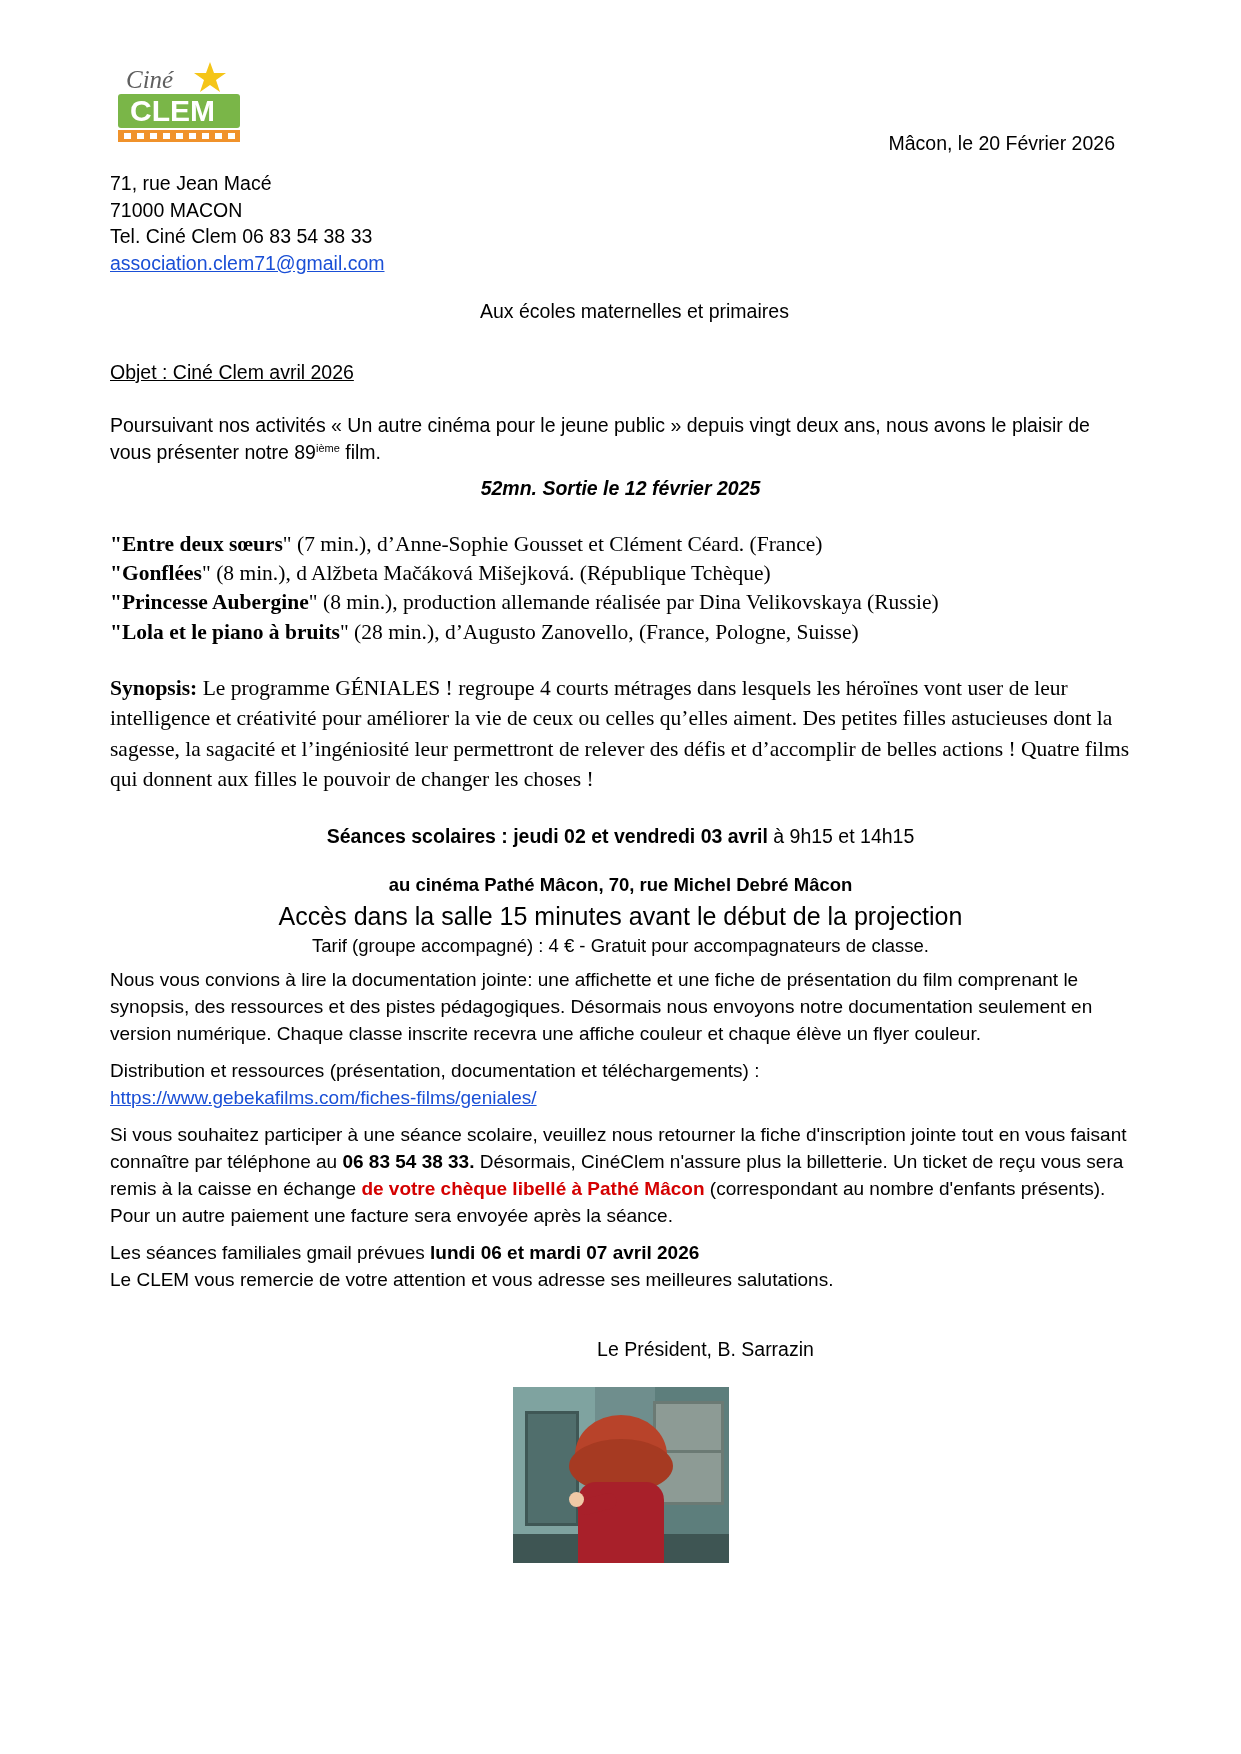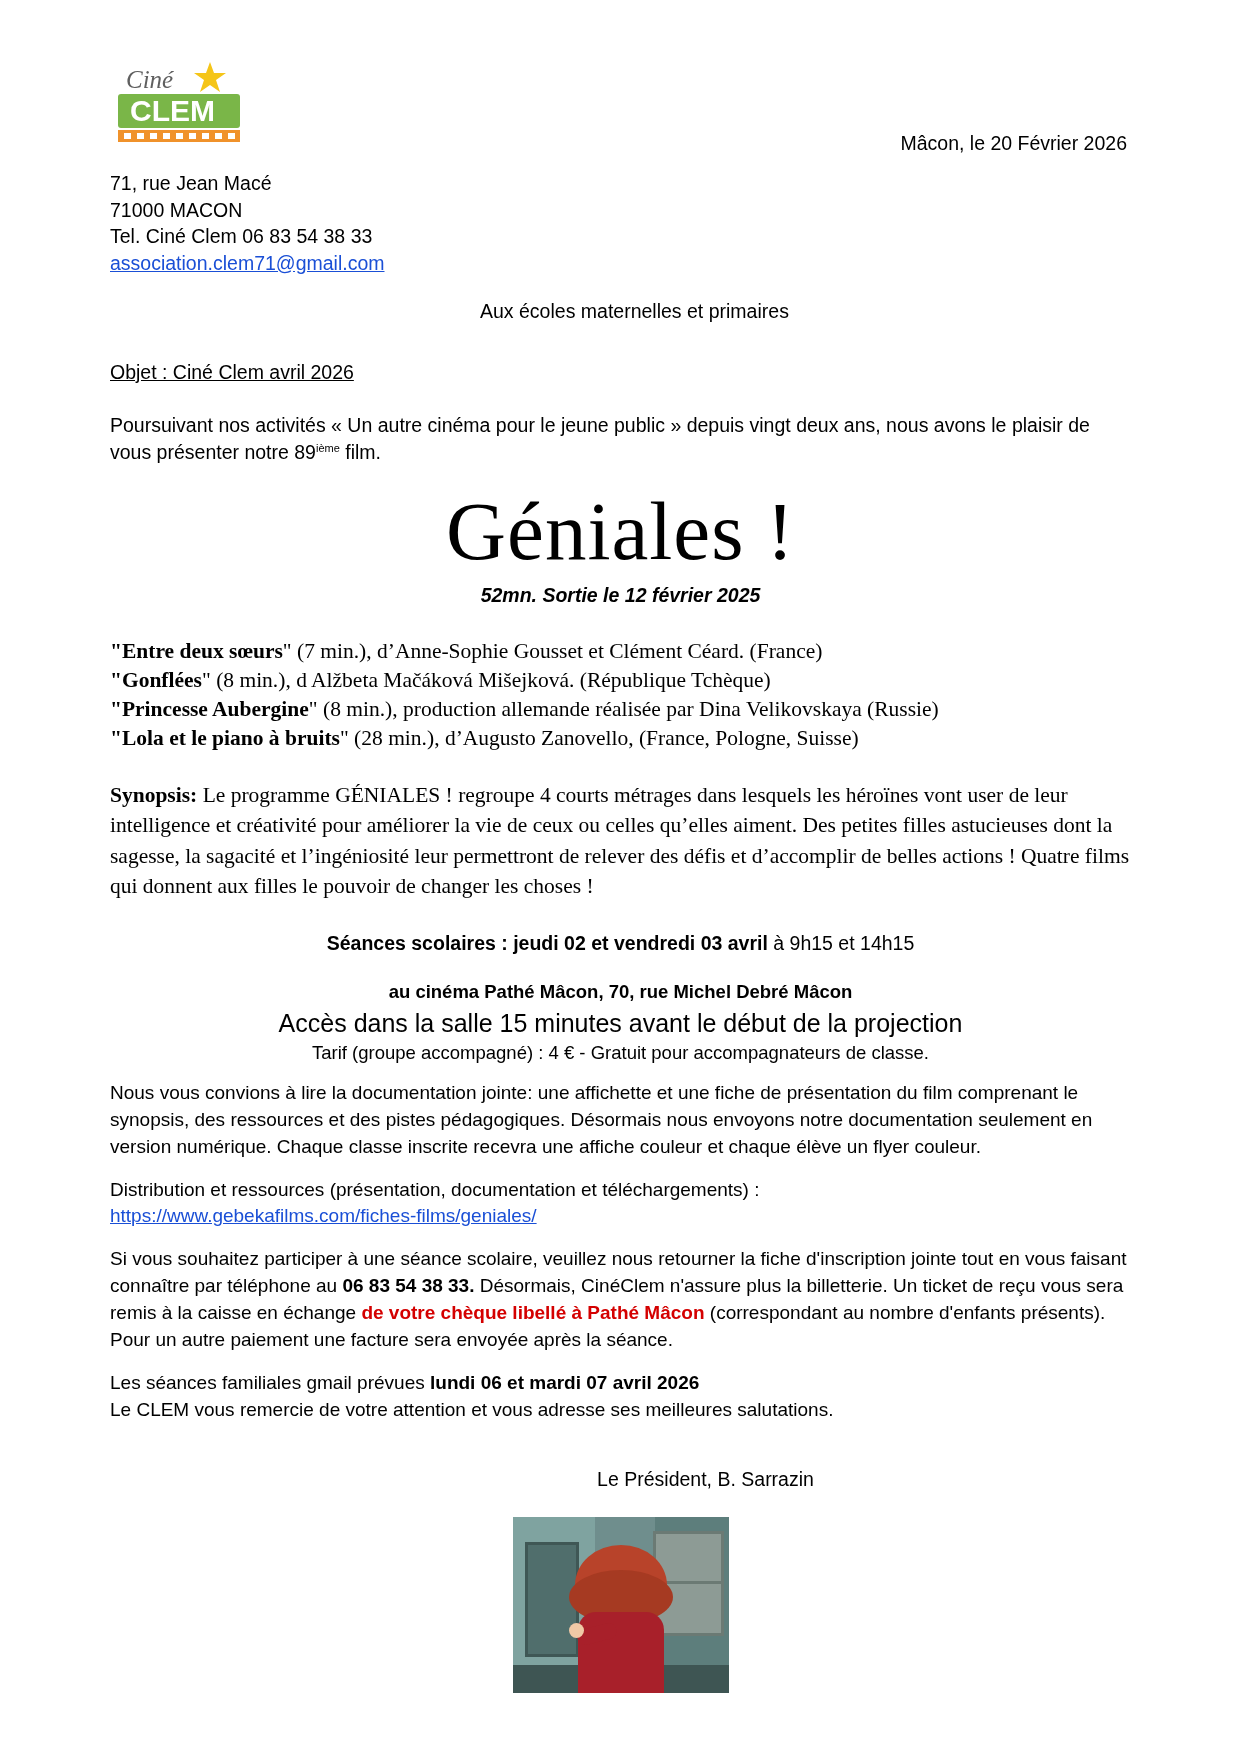--- a/index.html
+++ b/index.html
@@ -32,21 +32,21 @@
     position: absolute;
     left: 0;
     top: 12px;
     width: 160px;
     height: 92px;
   }
   .logo svg { display: block; }
 
   .letter-date {
     position: absolute;
-    right: 4px;
+    right: 16px;
     top: 86px;
     font-size: 19.5px;
     white-space: nowrap;
   }
 
   
   .sender {
     margin-top: 12px;
     font-size: 19.5px;
     line-height: 1.36;
@@ -133,21 +133,21 @@
     margin-top: 6px;
     font-size: 25px;
   }
   .screenings .line4 {
     margin-top: 4px;
     font-size: 18.5px;
   }
 
   
   .para {
-    margin-top: 16px;
+    margin-top: 10px;
     font-size: 19px;
     line-height: 1.42;
   }
   .para a, .url-link {
     color: #1a4fd6;
     text-decoration: underline;
     word-break: break-all;
   }
   .b { font-weight: bold; }
   .red-b { color: #d40000; font-weight: bold; }
@@ -262,21 +262,20 @@
   <div class="recipient">
     <div>Aux écoles maternelles et primaires</div>
   </div>
 
   <div class="subject">Objet : Ciné Clem avril 2026</div>
 
   <div class="intro">
     <span>Poursuivant nos activités « Un autre cinéma pour le jeune public » depuis vingt deux ans, nous avons le plaisir de vous présenter notre 89</span><sup>ième</sup><span> film.</span>
   </div>
 
-  <div class="film-title">Géniales !</div>
   <div class="film-sub">52mn. Sortie le 12 février 2025</div>
 
   <div class="shorts">
     <div>
       <span class="t">"</span><span class="t">Entre deux sœurs</span><span>"</span><span> (7 min.), d’Anne-Sophie Gousset et Clément Céard. (France)</span>
     </div>
     <div>
       <span class="t">"</span><span class="t">Gonflées</span><span>"</span><span> (8 min.), d Alžbeta Mačáková Mišejková. (République Tchèque)</span>
     </div>
     <div>

